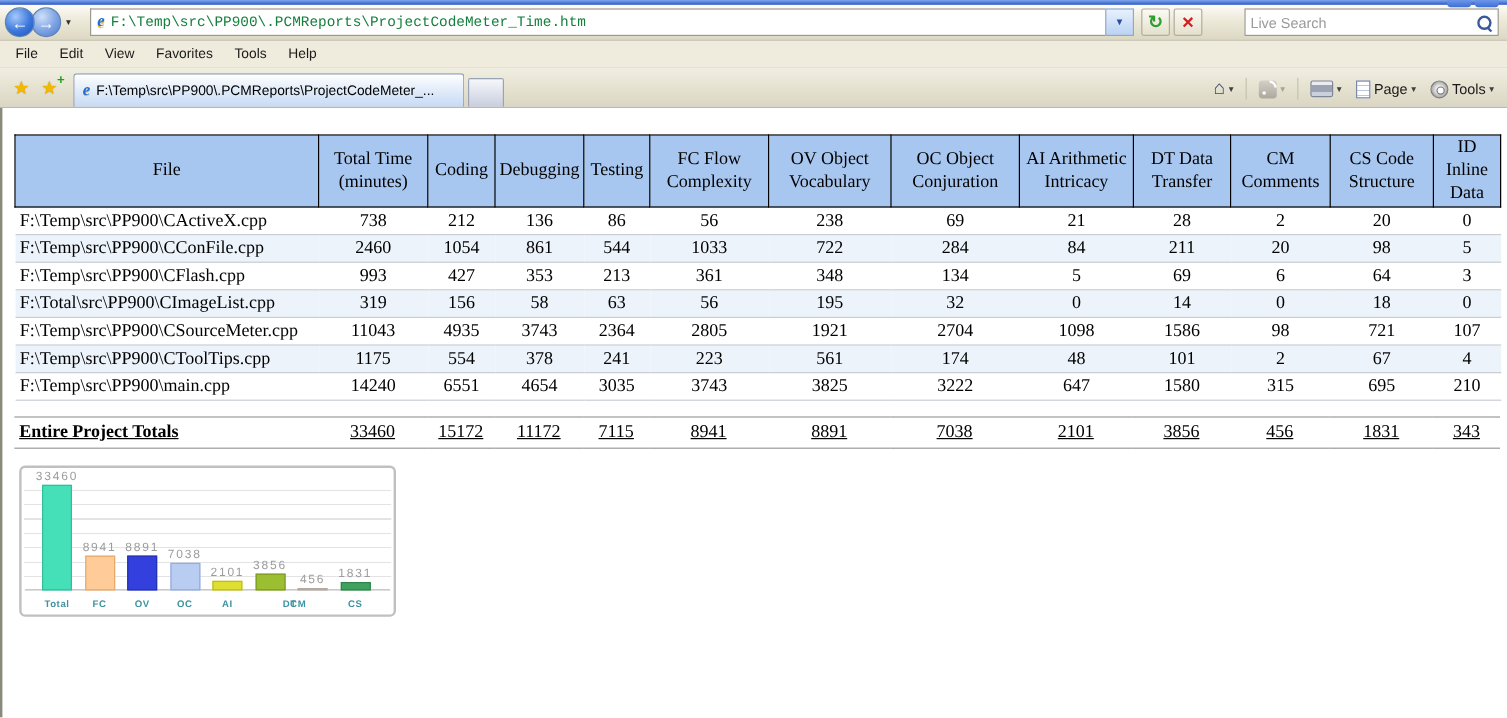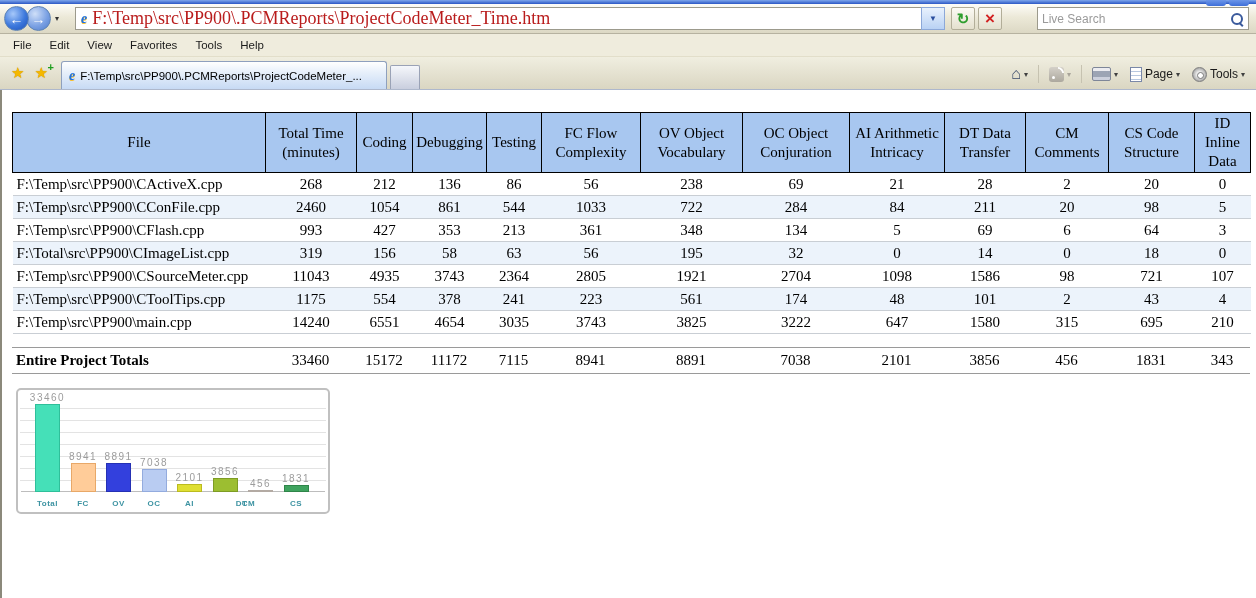--- a/index.html
+++ b/index.html
@@ -18,22 +18,22 @@
                   border-bottom:1px solid #B6B2A0; display:flex; align-items:center; padding:0 4px; }
   .nav-circle { width:25px; height:25px; border-radius:50%; border:1px solid #5F84B4;
                 display:flex; align-items:center; justify-content:center;
                 color:#fff; font-size:14px; font-weight:bold; line-height:1; flex:none; }
   .nav-back  { background:radial-gradient(circle at 35% 30%, #A6C8FA, #3C78DC 55%, #1B4FB8); z-index:2; }
   .nav-fwd   { background:radial-gradient(circle at 35% 30%, #CFDFF8, #7CA2E4 55%, #4E7ACA); margin-left:-3px; }
   .caret { font-size:8px; color:#333; padding:0 4px; flex:none; }
   .addr-wrap { display:flex; align-items:center; margin-left:12px; flex:none; }
   .addr-field { width:846px; height:23px; background:#fff; border:1px solid #9C9A8C; border-right:none;
                 display:flex; align-items:center; padding:0 5px; gap:5px; }
-  .addr-text { border:none; outline:none; width:100%; font-size:18px; color:#b91c1c;
-               font-family:Liberation Serif, serif; background:transparent; }
+  .addr-text { border:none; outline:none; width:100%; font-size:12px; color:#15803d;
+               font-family:Liberation Mono, monospace; background:transparent; }
   .ie-e { color:#1B6FE0; font-weight:bold; font-style:italic; font-size:14px;
           font-family:"Liberation Serif", serif; text-shadow:0 1px 0 #F8C030; flex:none; }
   .combo-btn { width:24px; height:23px; border:1px solid #8CA8D8;
                background:linear-gradient(#E8F1FD,#B9D2F4); display:flex; align-items:center;
                justify-content:center; color:#2B4F9E; font-size:8px; flex:none; }
   .sq-btn { width:24px; height:23px; border:1px solid #B2AE99; border-radius:2px;
             background:linear-gradient(#FBFAF4,#E4E0CE); display:flex; align-items:center;
             justify-content:center; flex:none; }
   .refresh-glyph { color:#2E9E2E; font-size:15px; font-weight:bold; line-height:1; }
   .stop-glyph { color:#D22020; font-size:17px; font-weight:bold; line-height:1; }
@@ -99,21 +99,21 @@
              font-family:"Liberation Serif","DejaVu Serif",serif; font-size:15px; color:#000; }
   table.report th { background:#A8C7F0; border:1px solid #000; font-weight:normal;
              height:60px; text-align:center; vertical-align:middle; line-height:19px; padding:0 3px; }
   table.report td { height:23px; text-align:center; vertical-align:middle;
              border-top:1px solid #C9CED4; padding:0 2px; }
   table.report tbody tr:first-child td { border-top:none; }
   table.report tbody tr:last-child td { border-bottom:1px solid #C9CED4; }
   table.report td.file { text-align:left; padding-left:4px; }
   table.report tbody tr:nth-child(even) td { background:#ECF3FB; }
 
-  table.totals { margin-top:13px; }
+  table.totals { margin-top:13px;text-decoration:underline; }
   table.totals td { height:26px; text-align:center; vertical-align:middle;
              border-top:1px solid #9A9A9A; border-bottom:1px solid #9A9A9A; }
   table.totals td.tot-label { text-align:left; padding-left:4px; font-weight:bold; }
 
   
   .chart-box { margin-top:14px; margin-left:4px; width:314px; height:126px;
                border:2px solid #C0C0C0; border-radius:5px; background:#fff; }
   .plot { position:relative; width:310px; height:122px; overflow:hidden; }
   .gridlines { position:absolute; left:2px; right:2px; top:12px; bottom:20px;
                background:repeating-linear-gradient(to top, transparent 0 11px, #E3E3E3 11px 12px); }
@@ -236,21 +236,21 @@
             <th>AI Arithmetic Intricacy</th>
             <th>DT Data Transfer</th>
             <th>CM Comments</th>
             <th>CS Code Structure</th>
             <th>ID Inline Data</th>
           </tr>
         </thead>
       <tbody id="report-body">
           <tr>
             <td class="file">F:\Temp\src\PP900\CActiveX.cpp</td>
-            <td>268</td>
+            <td>738</td>
             <td>212</td>
             <td>136</td>
             <td>86</td>
             <td>56</td>
             <td>238</td>
             <td>69</td>
             <td>21</td>
             <td>28</td>
             <td>2</td>
             <td>20</td>
@@ -321,21 +321,21 @@
             <td>1175</td>
             <td>554</td>
             <td>378</td>
             <td>241</td>
             <td>223</td>
             <td>561</td>
             <td>174</td>
             <td>48</td>
             <td>101</td>
             <td>2</td>
-            <td>43</td>
+            <td>67</td>
             <td>4</td>
           </tr>
           <tr>
             <td class="file">F:\Temp\src\PP900\main.cpp</td>
             <td>14240</td>
             <td>6551</td>
             <td>4654</td>
             <td>3035</td>
             <td>3743</td>
             <td>3825</td>

